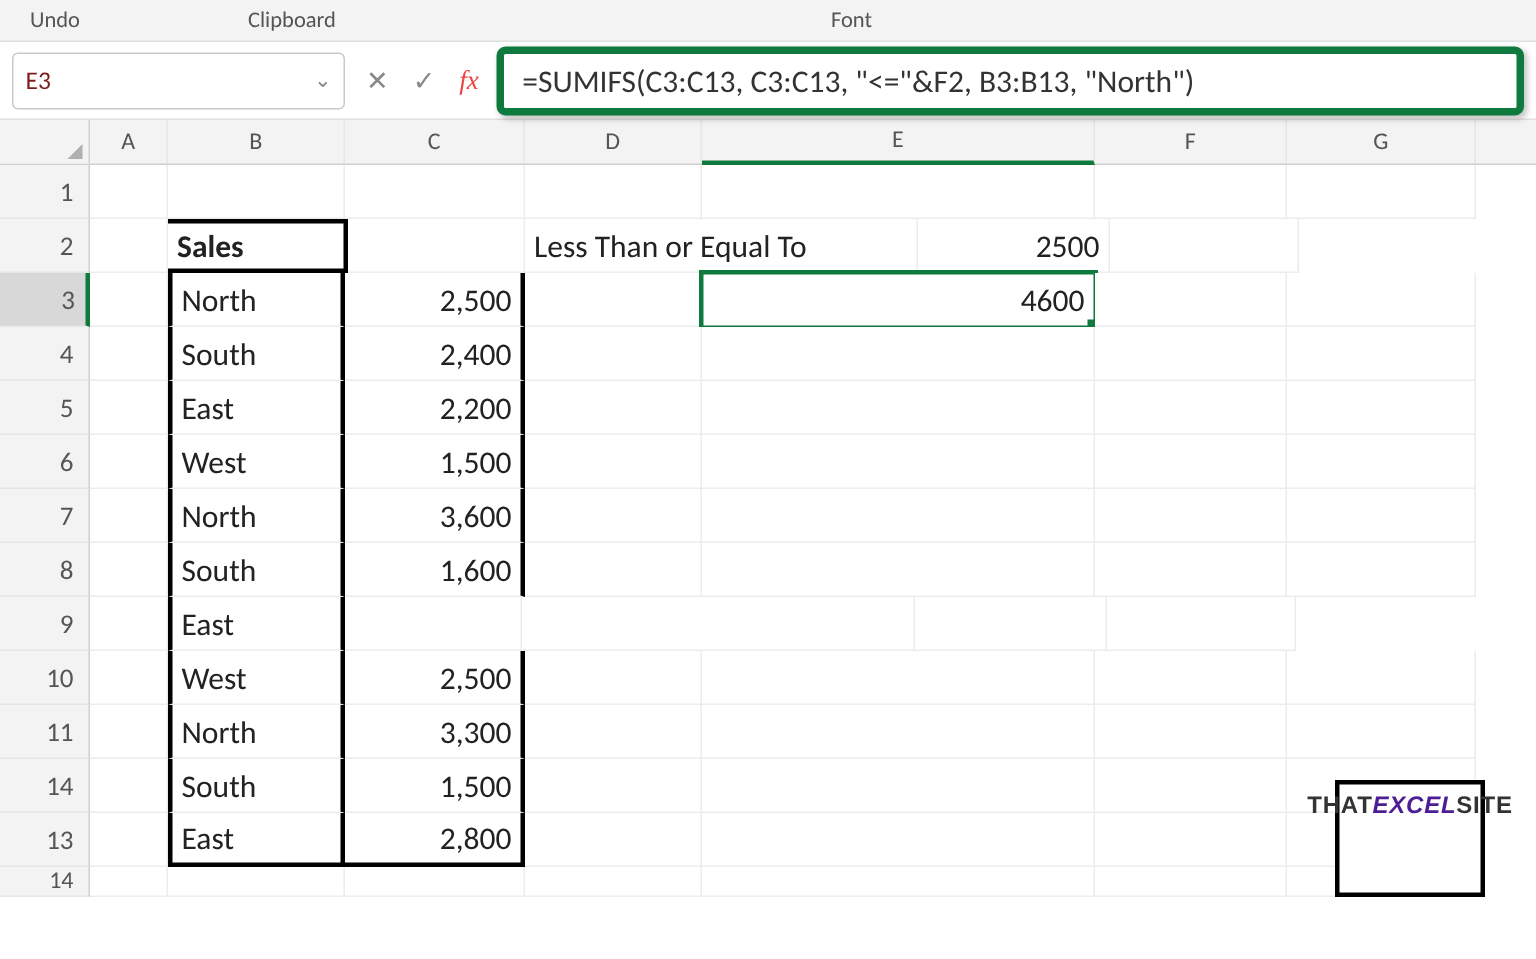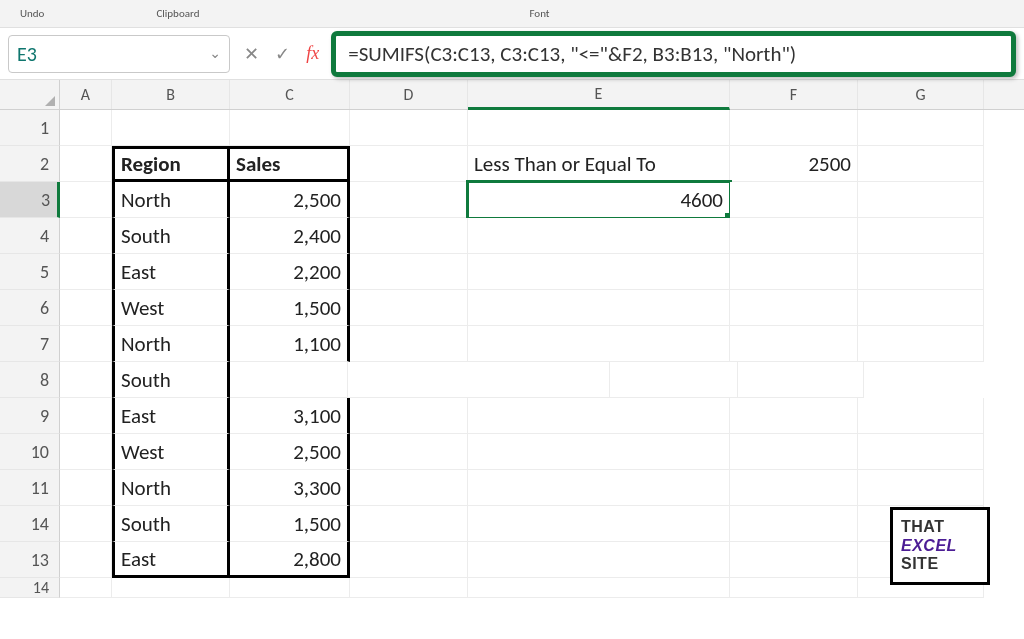--- a/index.html
+++ b/index.html
@@ -12,21 +12,21 @@
     color: #333;
   }
 
   
   .ribbon-hint {
     height: 28px;
     background: #f3f3f3;
     border-bottom: 1px solid #e0e0e0;
     display: flex;
     align-items: center;
-    font-size: 11px;
+    font-size: 15px;
     color: #555;
   }
   .ribbon-undo { margin-left: 20px; }
   .ribbon-clipboard { margin-left: 112px; }
   .ribbon-font { margin-left: 330px; }
 
   
   .formula-row {
     display: flex;
     align-items: center;
@@ -38,21 +38,21 @@
   .name-box-wrap {
     width: 222px;
     height: 38px;
     border: 1px solid #c9c9c9;
     border-radius: 4px;
     display: flex;
     align-items: center;
     padding: 0 8px;
     background: #fff;
   }
-  .name-box-text { font-size: 20px; color: #0f766e; flex: 1; }
+  .name-box-text { font-size: 17px; color: #7f1d1d; flex: 1; }
   .name-box-chev { font-size: 14px; color: #888; }
 
   .fb-icons {
     display: flex;
     align-items: center;
     margin-left: 14px;
     gap: 16px;
     color: #888;
     font-size: 18px;
   }
@@ -177,25 +177,25 @@
     position: absolute;
     right: -4px; bottom: -4px;
     width: 8px; height: 8px;
     background: #0f7a3d;
   }
 
   
   .logo {
     position: absolute;
     right: 34px;
-    top: 507px;
+    top: 520px;
     width: 100px; height: 78px;
     border: 3px solid #000;
     display: flex;
-    flex-direction: column;
+    flex-direction: row;
     justify-content: center;
     padding: 6px 8px;
     font-family: Arial, sans-serif;
     font-weight: 900;
     font-size: 16px;
     line-height: 1.15;
     letter-spacing: 0.5px;
     background: #fff;
   }
   .logo .green { color: #4c1d95; font-style: italic; }
@@ -246,21 +246,20 @@
     <div class="cell c-C"></div>
     <div class="cell c-D"></div>
     <div class="cell c-E"></div>
     <div class="cell c-F"></div>
     <div class="cell c-G"></div>
   </div>
 
   <div class="row">
     <div class="row-h">2</div>
     <div class="cell c-A"></div>
-    <div class="cell c-B b-header tbl-top tbl-left tbl-right hdr-bottom" style="justify-content:flex-start;">Region</div>
     <div class="cell c-C b-header tbl-top tbl-right hdr-bottom" style="justify-content:flex-start;">Sales</div>
     <div class="cell c-D"></div>
     <div class="cell c-E">Less Than or Equal To</div>
     <div class="cell c-F">2500</div>
     <div class="cell c-G"></div>
   </div>
 
   <div class="row">
     <div class="row-h active">3</div>
     <div class="cell c-A"></div>
@@ -302,42 +301,42 @@
     <div class="cell c-D"></div>
     <div class="cell c-E"></div>
     <div class="cell c-F"></div>
     <div class="cell c-G"></div>
   </div>
 
   <div class="row">
     <div class="row-h">7</div>
     <div class="cell c-A"></div>
     <div class="cell c-B tbl-left tbl-right">North</div>
-    <div class="cell c-C tbl-right">1,100</div>
+    <div class="cell c-C tbl-right">3,600</div>
     <div class="cell c-D"></div>
     <div class="cell c-E"></div>
     <div class="cell c-F"></div>
     <div class="cell c-G"></div>
   </div>
 
   <div class="row">
     <div class="row-h">8</div>
     <div class="cell c-A"></div>
     <div class="cell c-B tbl-left tbl-right">South</div>
+    <div class="cell c-C tbl-right">1,600</div>
     <div class="cell c-D"></div>
     <div class="cell c-E"></div>
     <div class="cell c-F"></div>
     <div class="cell c-G"></div>
   </div>
 
   <div class="row">
     <div class="row-h">9</div>
     <div class="cell c-A"></div>
     <div class="cell c-B tbl-left tbl-right">East</div>
-    <div class="cell c-C tbl-right">3,100</div>
     <div class="cell c-D"></div>
     <div class="cell c-E"></div>
     <div class="cell c-F"></div>
     <div class="cell c-G"></div>
   </div>
 
   <div class="row">
     <div class="row-h">10</div>
     <div class="cell c-A"></div>
     <div class="cell c-B tbl-left tbl-right">West</div>

